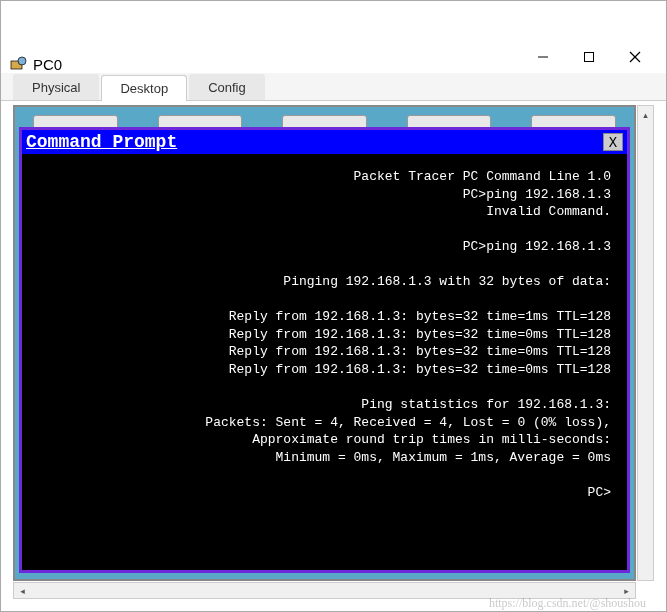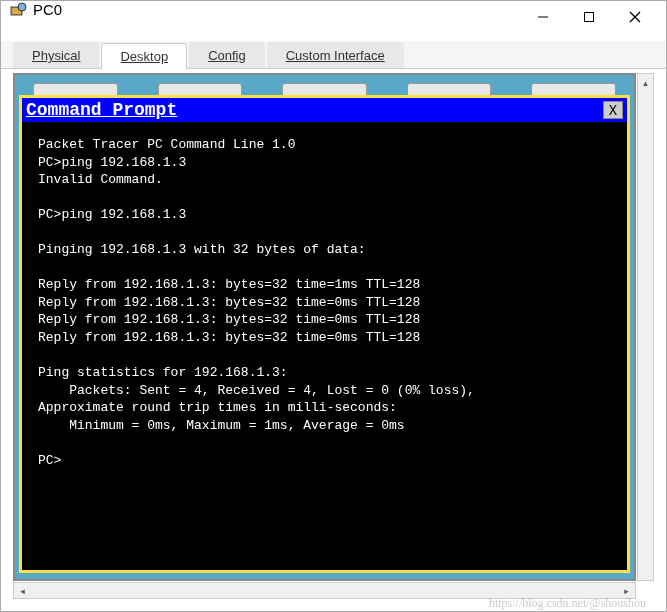--- a/index.html
+++ b/index.html
@@ -14,23 +14,24 @@
     .window-frame {
       width: 100%;
       height: 100%;
       border: 1px solid #aaa;
       display: flex;
       flex-direction: column;
     }
     .titlebar {
       height: 40px;
       display: flex;
-      align-items: flex-start;
+      align-items: flex-end;
       padding: 0 8px;
       background: #fff;
+      margin-top: 32px;
     }
     .titlebar-icon {
       width: 18px;
       height: 18px;
       margin-right: 6px;
     }
     .titlebar-title {
       flex: 1;
       font-size: 15px;
       color: #000;
@@ -59,21 +60,20 @@
     .tab {
       padding: 5px 18px;
       font-size: 13px;
       color: #333;
       border: 1px solid transparent;
       border-bottom: none;
       background: #e8e8e8;
       margin-right: 2px;
       border-radius: 3px 3px 0 0;
       cursor: pointer;
-      text-decoration: underline;
     }
     .tab.active {
       background: #fff;
       border-color: #ccc;
       position: relative;
       top: 1px;
     }
     .content-area {
       flex: 1;
       position: relative;
@@ -101,21 +101,21 @@
       background: #e8e8e8;
       border: 1px solid #999;
       border-radius: 3px 3px 0 0;
     }
     .cmd-window {
       position: absolute;
       top: 20px;
       left: 4px;
       right: 4px;
       bottom: 6px;
-      border: 3px solid #fde047;
+      border: 3px solid #6d28d9;
       background: #e5e5e5;
       display: flex;
       flex-direction: column;
     }
     .cmd-titlebar {
       height: 24px;
       background: #0000ff;
       display: flex;
       align-items: center;
       padding: 0 4px;
@@ -142,20 +142,21 @@
     .cmd-body {
       flex: 1;
       background: #000;
       padding: 14px 16px;
       font-family: "Courier New", monospace;
       font-size: 13px;
       color: #fff;
       line-height: 1.35;
       white-space: pre;
       overflow: hidden;
+      text-align: right;
     }
     .vscroll {
       position: absolute;
       top: 4px;
       right: 12px;
       bottom: 30px;
       width: 17px;
       background: #f0f0f0;
       border: 1px solid #ccc;
     }
@@ -225,21 +226,20 @@
             <line x1="11" y1="1" x2="1" y2="11" stroke="#000" stroke-width="1.2"></line>
           </svg>
       </div>
     </div>
   </div>
 
   <div class="tabs">
     <div class="tab">Physical</div>
     <div class="tab active">Desktop</div>
     <div class="tab">Config</div>
-    <div class="tab">Custom Interface</div>
   </div>
 
   <div class="content-area">
 
     <div class="desktop-bg">
       <div class="desktop-icons">
         <div class="desktop-icon"></div>
         <div class="desktop-icon"></div>
         <div class="desktop-icon"></div>
         <div class="desktop-icon"></div>

